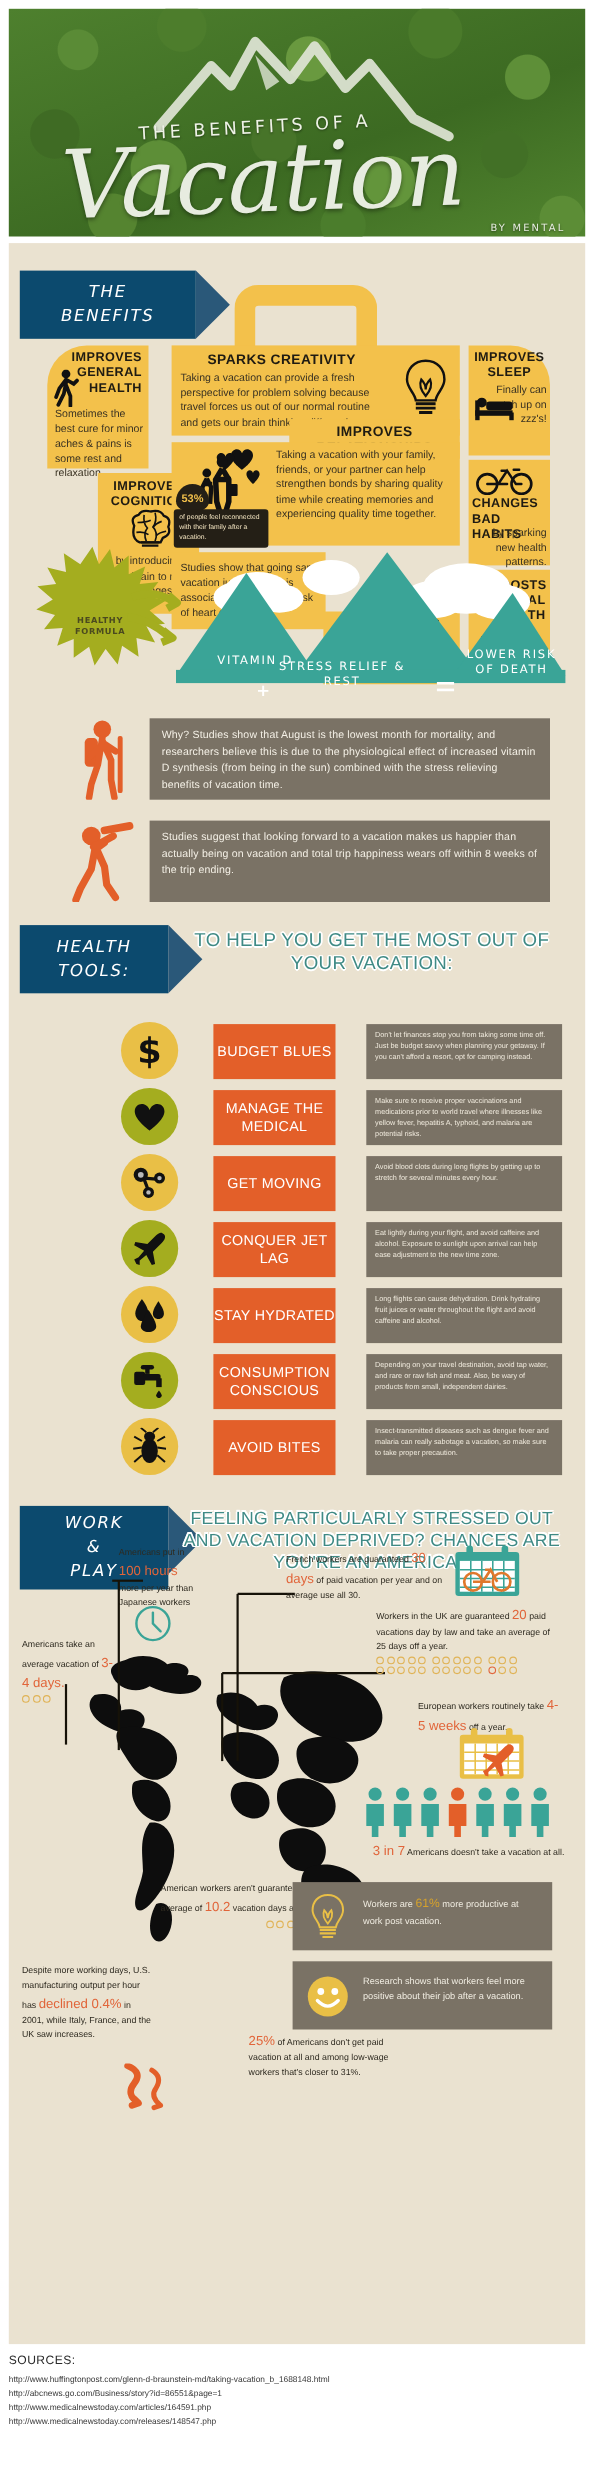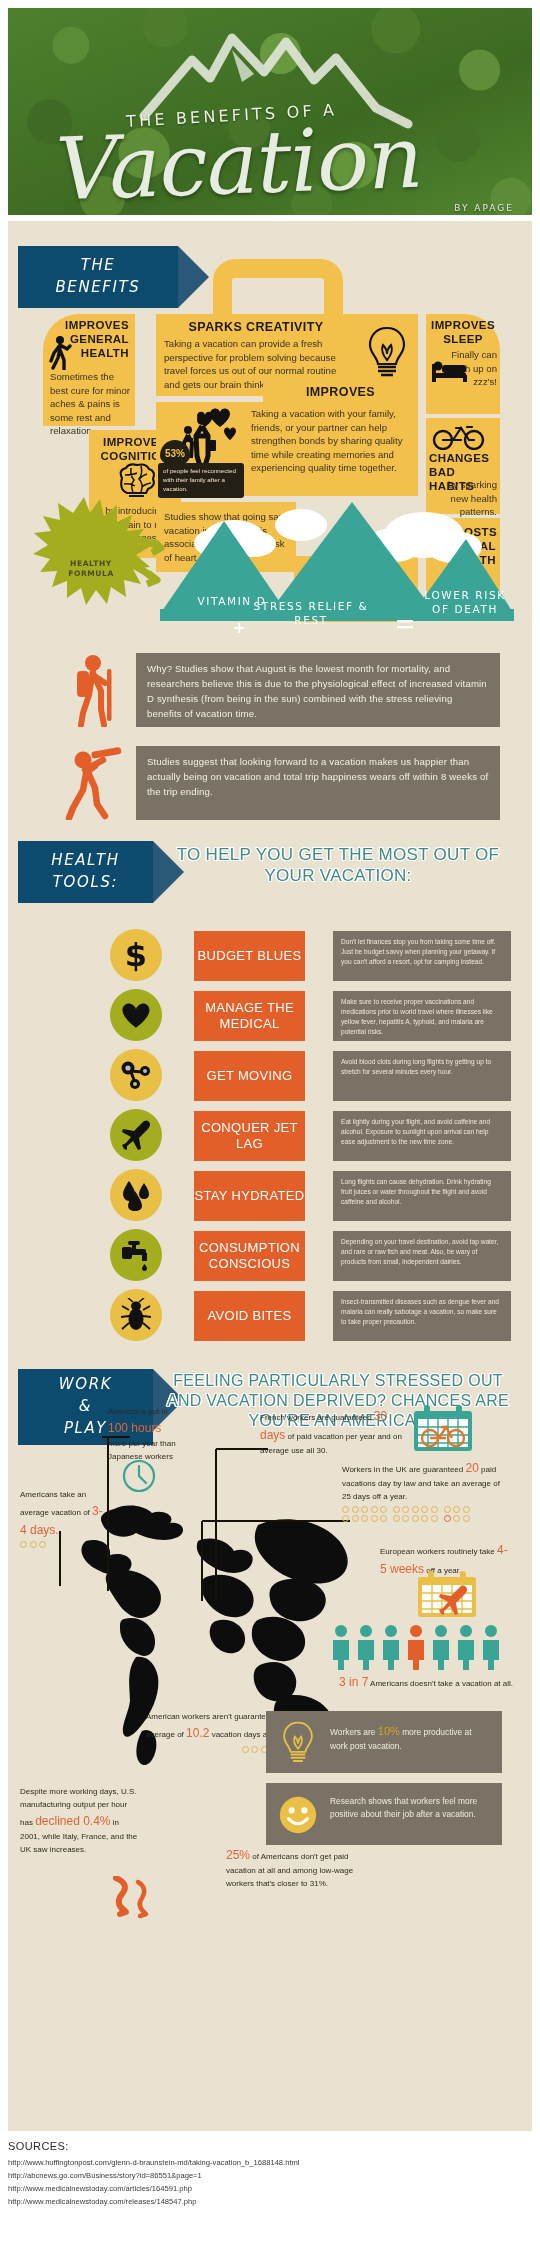--- a/index.html
+++ b/index.html
@@ -190,21 +190,21 @@
 
 <div class="page">
 
   <div class="hero">
     <svg class="mtn-svg" width="280" height="110" viewBox="0 0 280 110">
       <path d="M8 96 L56 40 L74 58 L96 18 L128 52 L150 22 L178 60 L200 38 L240 88 L272 104" fill="none" stroke="#dfe5d6" stroke-width="9" stroke-linejoin="round" stroke-linecap="round" opacity=".92"></path>
       <path d="M96 30 L118 54 L106 62 Z" fill="#dfe5d6" opacity=".8"></path>
     </svg>
     <div class="hero-title">THE BENEFITS OF A</div>
     <div class="hero-script">Vacation</div>
-    <div class="hero-by">BY APAGE</div>
+    <div class="hero-by">BY MENTAL</div>
   </div>
 
   <div class="panel">
 
     <div class="flag" style="left:10px; top:25px; width:160px;">
       <span style="white-space:pre-line">THE
 BENEFITS</span>
     </div>
 
     <div class="suitcase-handle"></div>
@@ -612,21 +612,21 @@
     </div>
 
     <div class="greybox2" style="left:258px; top:1490px; width:236px; height:62px;">
       <svg style="position:absolute; left:14px; top:10px;" width="36" height="44" viewBox="0 0 38 54">
         <path d="M19 2 C30 2 36 10 36 19 C36 27 29 31 28 38 L10 38 C9 31 2 27 2 19 C2 10 8 2 19 2 Z" fill="none" stroke="#e9bf46" stroke-width="2.2"></path>
         <path d="M19 34 Q12 26 15 19 Q19 23 19 28 Q19 23 23 19 Q26 26 19 34 Z" fill="none" stroke="#e9bf46" stroke-width="2"></path>
         <path d="M10 41 L28 41 M10 45 L28 45 M13 49 L25 49" stroke="#e9bf46" stroke-width="2.4"></path>
       </svg>
       <div style="position:absolute; left:64px; top:12px; width:160px;">
         <span>Workers are</span>
-        <span class="hl-y" style="font-size:11px;">10%</span>
+        <span class="hl-y" style="font-size:11px;">61%</span>
         <span>more productive at work post vacation.</span>
       </div>
     </div>
 
     <div class="greybox2" style="left:258px; top:1562px; width:236px; height:62px;">
       <svg style="position:absolute; left:12px; top:12px;" width="40" height="40" viewBox="0 0 22 22">
         <circle cx="11" cy="11" r="10" fill="#e9bf46"></circle>
         <circle cx="7.5" cy="8.5" r="1.7" fill="#fff"></circle>
         <circle cx="14.5" cy="8.5" r="1.7" fill="#fff"></circle>
         <path d="M5.8 13 Q11 18.6 16.2 13" stroke="#fff" stroke-width="1.7" fill="none" stroke-linecap="round"></path>

